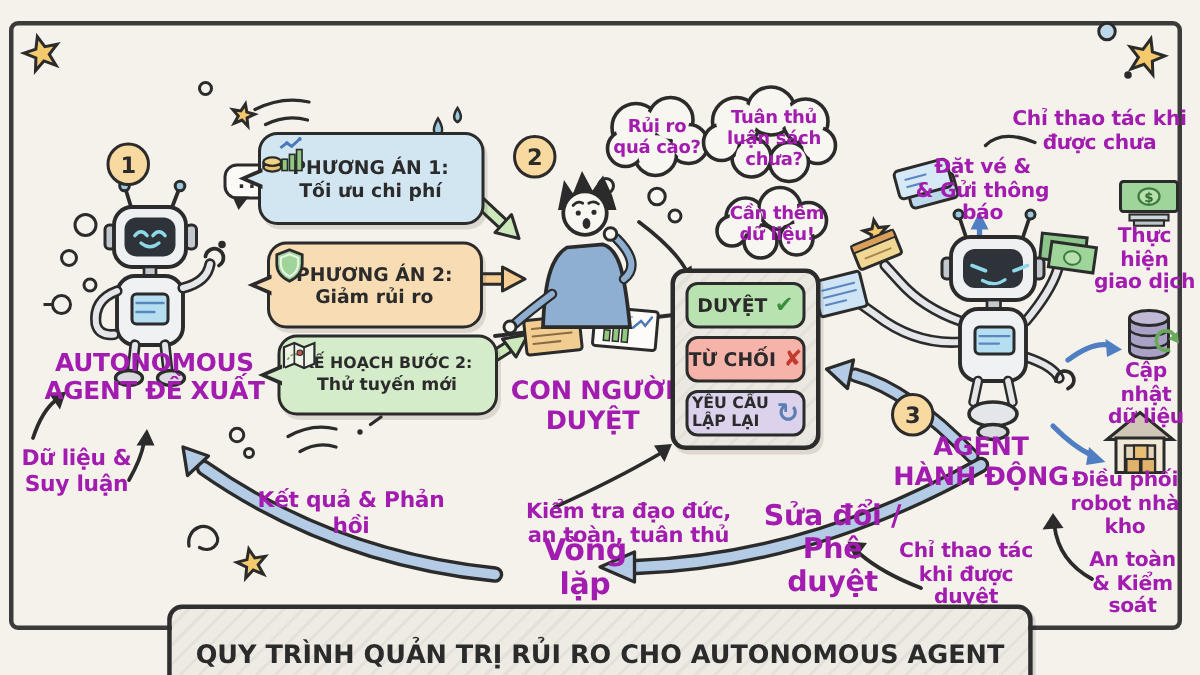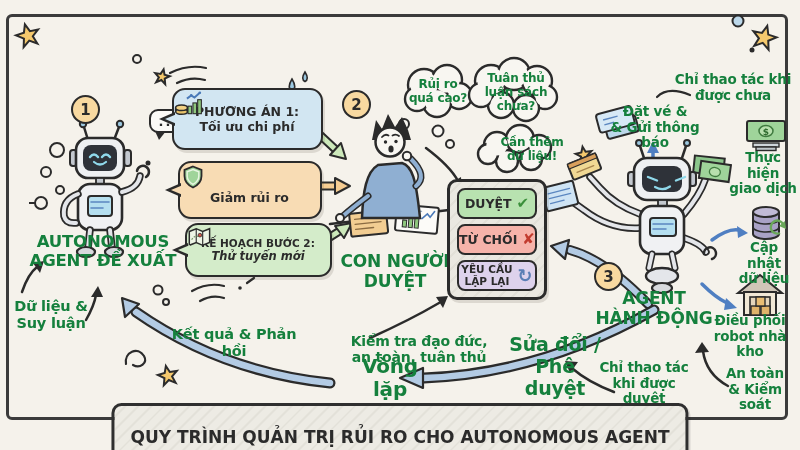--- a/index.html
+++ b/index.html
@@ -2,21 +2,21 @@
 <html><head>
 <meta charset="utf-8">
 <style>
   html,body{margin:0;padding:0;background:#f5f2eb;}
   #canvas{position:relative;width:800px;height:450px;background:#f5f2eb;overflow:hidden;
           font-family:"DejaVu Sans",sans-serif;color:#2b2b2b;}
   .frame{position:absolute;left:6px;top:14px;width:776px;height:400px;
          border:3px solid #3b3b3b;border-radius:6px;}
   svg{position:absolute;left:0;top:0;}
   .t{position:absolute;white-space:pre-line;text-align:center;font-weight:bold;
-     line-height:1.16;color:#15803d;letter-spacing:-0.2px;}
+     line-height:1.16;color:#a21caf;letter-spacing:-0.2px;}
   .badge{position:absolute;width:25px;height:25px;border:2.5px solid #2b2b2b;border-radius:50%;
          background:#f8d9a0;display:flex;align-items:center;justify-content:center;
          font-weight:bold;font-size:15px;}
   .speech{position:absolute;left:149px;top:109px;width:36px;height:20px;background:#fbfaf7;
           border:2.5px solid #2b2b2b;border-radius:9px;display:flex;align-items:center;
           justify-content:center;font-weight:bold;font-size:13px;letter-spacing:2px;}
   .speech::after{content:'';position:absolute;left:4px;bottom:-9px;
           border-left:4px solid transparent;border-right:7px solid transparent;
           border-top:9px solid #2b2b2b;}
   .bubble{position:absolute;background:var(--bg);border:2.5px solid #2b2b2b;border-radius:13px;
@@ -352,60 +352,60 @@
         <circle cx="24" cy="2.5" r="1.2" fill="#4a79b8"></circle>
     </svg>
     <div class="txt" style="font-size:12.5px;"><span>PHƯƠNG ÁN 1:</span><br><span style="font-weight:bold;">Tối ưu chi phí</span></div>
   </div>
 
   <div class="bubble" style="--bg:#f8dcb4;left:178px;top:161px;width:127px;height:46px;">
     <svg width="26" height="28" viewBox="0 0 26 26">
       <path d="M13,2.5 L21.5,5.8 V12 Q21.5,19.5 13,23.5 Q4.5,19.5 4.5,12 V5.8 Z" fill="#9fd49a" stroke="#2b2b2b" stroke-width="1.8"></path>
       <path d="M13,5.5 L18.8,7.8 V12 Q18.8,17.3 13,20.4 Q7.2,17.3 7.2,12 V7.8 Z" fill="none" stroke="#e8f5e2" stroke-width="1.4"></path>
     </svg>
-    <div class="txt" style="font-size:12.5px;"><br><span>Giảm rủi ro</span></div>
+    <div class="txt" style="font-size:12.5px;"><span>PHƯƠNG ÁN 2:</span><br><span>Giảm rủi ro</span></div>
   </div>
 
   <div class="bubble" style="--bg:#d4ecca;left:185px;top:223px;width:130px;height:42px;">
     <svg width="24" height="24" viewBox="0 0 26 26">
       <polygon points="2.5,7 10,4 17,7 24.5,4 24.5,19 17,22 10,19 2.5,22" fill="#eef5e6" stroke="#2b2b2b" stroke-width="1.6"></polygon>
       <path d="M10,4 V19 M17,7 V22" stroke="#2b2b2b" stroke-width="1.2"></path>
       <path d="M5,16 Q9,10 13,13" stroke="#7a9c6a" stroke-width="1.3" stroke-dasharray="2 1.5" fill="none"></path>
       <circle cx="14" cy="11" r="2" fill="#d05548" stroke="#2b2b2b" stroke-width="0.8"></circle>
     </svg>
-    <div class="txt" style="font-size:10.5px;"><span>KẾ HOẠCH BƯỚC 2:</span><br><span style="font-size:11.5px;font-style:italic;">Thử tuyến mới</span></div>
+    <div class="txt" style="font-size:10.5px;"><span>KẾ HOẠCH BƯỚC 2:</span><br><span style="font-size:11.5px;">Thử tuyến mới</span></div>
   </div>
 
   <div class="t" style="left:24px;top:232px;width:158px;font-size:16.5px;">AUTONOMOUS
 AGENT ĐỀ XUẤT</div>
   <div class="t" style="left:6px;top:298px;width:90px;font-size:14.5px;">Dữ liệu &amp;
 Suy luận</div>
 
   <div class="badge" style="left:342px;top:90px;">2</div>
   <div class="t cloudtxt" style="left:406px;top:78px;width:64px;">Rủi ro
 quá cao?</div>
   <div class="t cloudtxt" style="left:476px;top:72px;width:80px;">Tuân thủ
 luận sách
 chưa?</div>
-  <div class="t cloudtxt" style="left:480px;top:136px;width:76px;margin-left:14px;">Cần thêm
+  <div class="t cloudtxt" style="left:480px;top:136px;width:76px;">Cần thêm
 dữ liệu!</div>
   <div class="t" style="left:336px;top:252px;width:118px;font-size:17px;">CON NGƯỜI
 DUYỆT</div>
 
   <div class="panel">
     <div class="btn" style="background:#b8e2b0;">
       <span>DUYỆT</span>
       <span class="glyph" style="color:#3a8f3a;">✔</span>
     </div>
     <div class="btn" style="background:#f6b3aa;">
       <span>TỪ CHỐI</span>
       <span class="glyph" style="color:#c23b2e;">✘</span>
     </div>
     <div class="btn iter" style="background:#ddd2ec;">
-      <span style="white-space:pre-line;text-align:center;">YÊU CẦU
+      <span style="white-space:pre-line;text-align:left;">YÊU CẦU
 LẬP LẠI</span>
       <span class="glyph" style="color:#5b7fb5;font-size:18px;">↻</span>
     </div>
   </div>
 
   <div class="t" style="left:342px;top:333px;width:154px;font-size:14px;">Kiểm tra đạo đức,
 an toàn, tuân thủ</div>
   <div class="t" style="left:506px;top:333px;width:98px;font-size:19px;">Sửa đổi /
 Phê duyệt</div>
 

